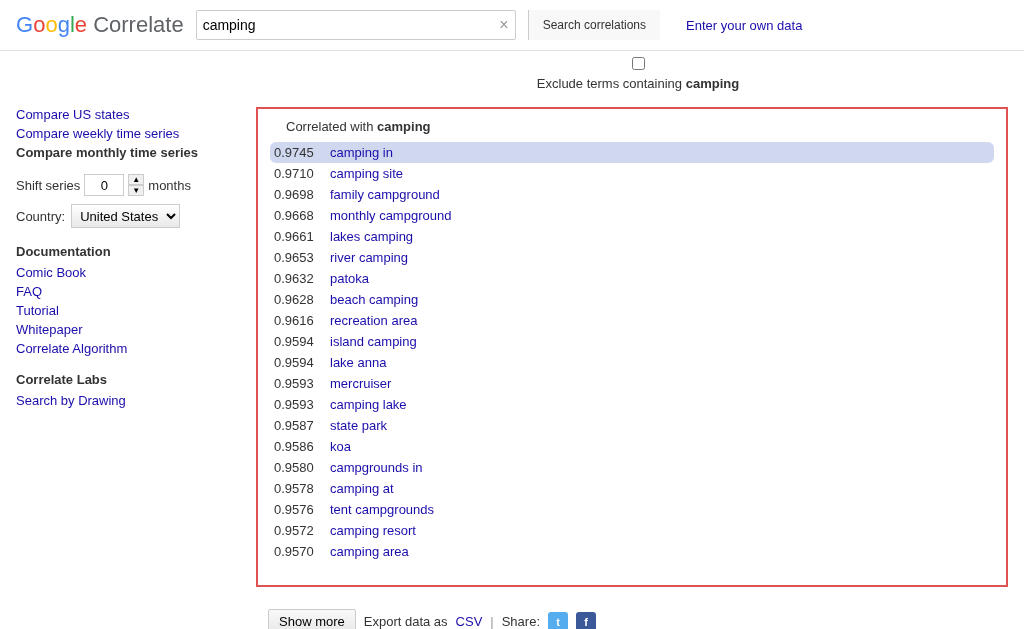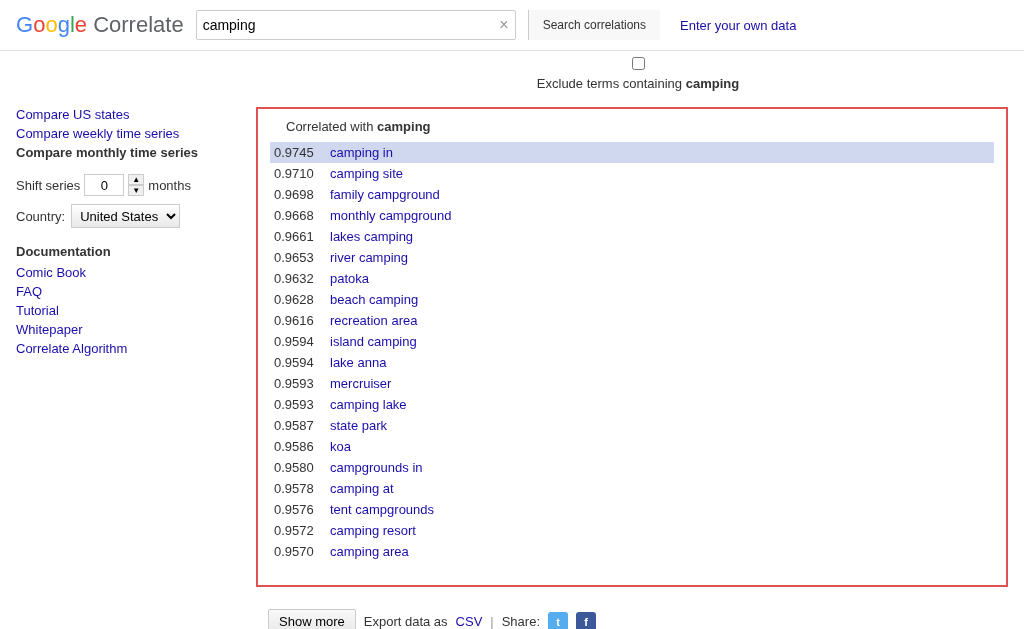--- a/index.html
+++ b/index.html
@@ -74,21 +74,21 @@
       cursor: pointer;
       font-size: 12px;
       color: #333;
       white-space: nowrap;
     }
 
     #enter-own-data {
       color: #1a0dab;
       text-decoration: none;
       font-size: 13px;
-      margin-left: 8px;
+      margin-left: 14px;
       white-space: nowrap;
     }
 
     
     #subheader {
       padding: 6px 16px 6px 268px;
       display: flex;
       align-items: center;
       gap: 6px;
       font-size: 13px;
@@ -206,20 +206,21 @@
 
     .results-list {
       list-style: none;
     }
     .results-item {
       padding: 3px 4px;
       display: flex;
       align-items: center;
       gap: 6px;
       font-size: 13px;
+      border-radius: 6px;
     }
     .results-item.highlighted {
       background: #d0d8f0;
     }
     .results-item .score {
       color: #333;
       width: 50px;
       flex-shrink: 0;
       font-size: 13px;
     }
@@ -330,20 +331,24 @@
 
     <div class="sidebar-section">
       <div class="sidebar-section-title">Documentation</div>
       <a class="sidebar-link" href="#">Comic Book</a>
       <a class="sidebar-link" href="#">FAQ</a>
       <a class="sidebar-link" href="#">Tutorial</a>
       <a class="sidebar-link" href="#">Whitepaper</a>
       <a class="sidebar-link" href="#">Correlate Algorithm</a>
     </div>
 
+    <div class="sidebar-section">
+      <div class="sidebar-section-title">Correlate Labs</div>
+      <a class="sidebar-link" href="#">Search by Drawing</a>
+    </div>
 
   </div>
 
   <div id="content">
     <div id="results-box">
       <div class="results-header">
         <span>Correlated with</span> <strong>camping</strong>
       </div>
       <ul class="results-list" id="results-list">
       <li class="results-item highlighted">

